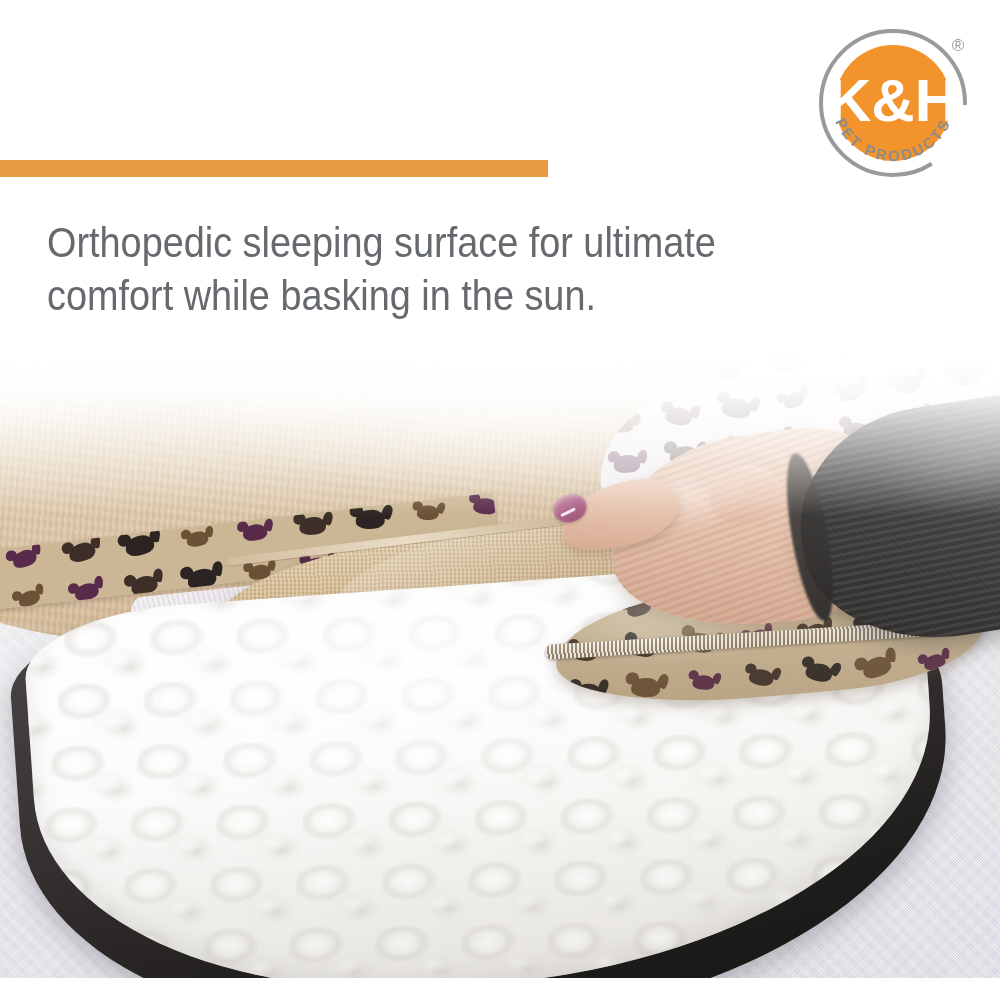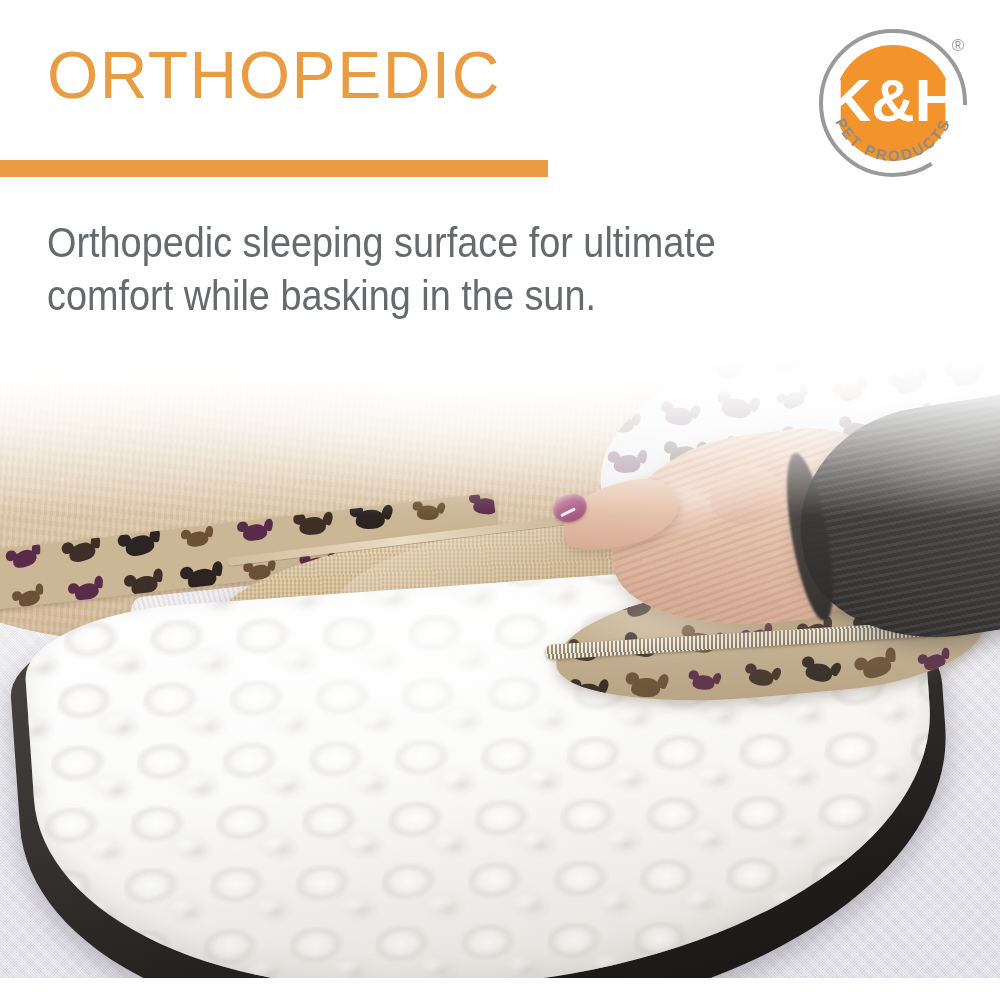--- a/index.html
+++ b/index.html
@@ -337,21 +337,20 @@
     background:#ffffff; z-index:60;
   }
 </style>
 </head>
 <body>
 
 <div id="page">
 
   <div class="header">
 
-    <div class="title">ORTHOPEDIC</div>
 
     <div class="rule"></div>
 
     <div class="subtitle">Orthopedic sleeping surface for ultimate comfort while basking in the sun.</div>
 
     <div class="logo">
       <svg viewBox="0 0 170 170" xmlns="http://www.w3.org/2000/svg" aria-hidden="true">
         <defs>
           <path id="arcPath" d="M 24 92 A 62 62 0 0 0 146 92" fill="none"></path>
         </defs>

